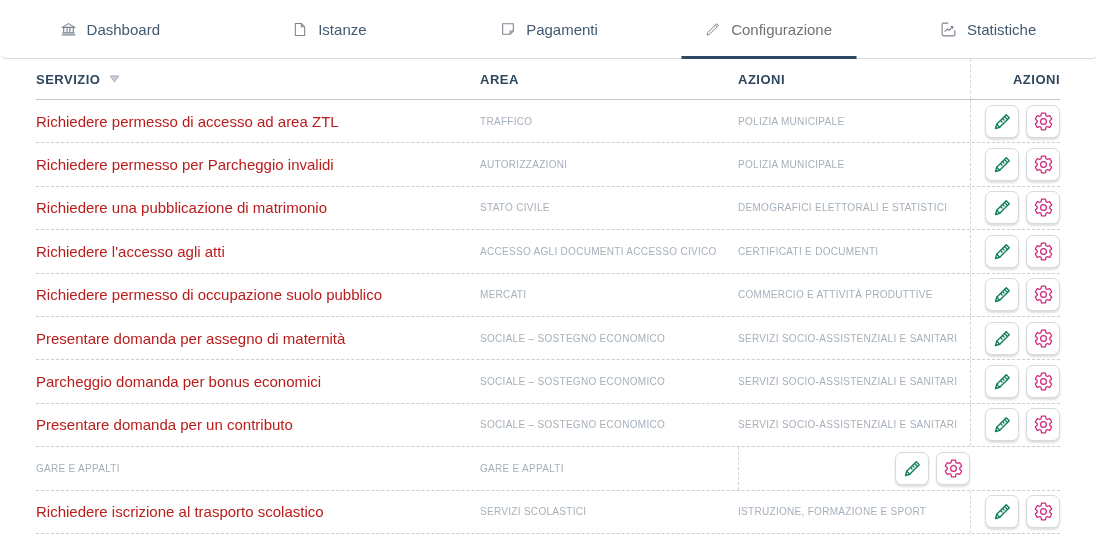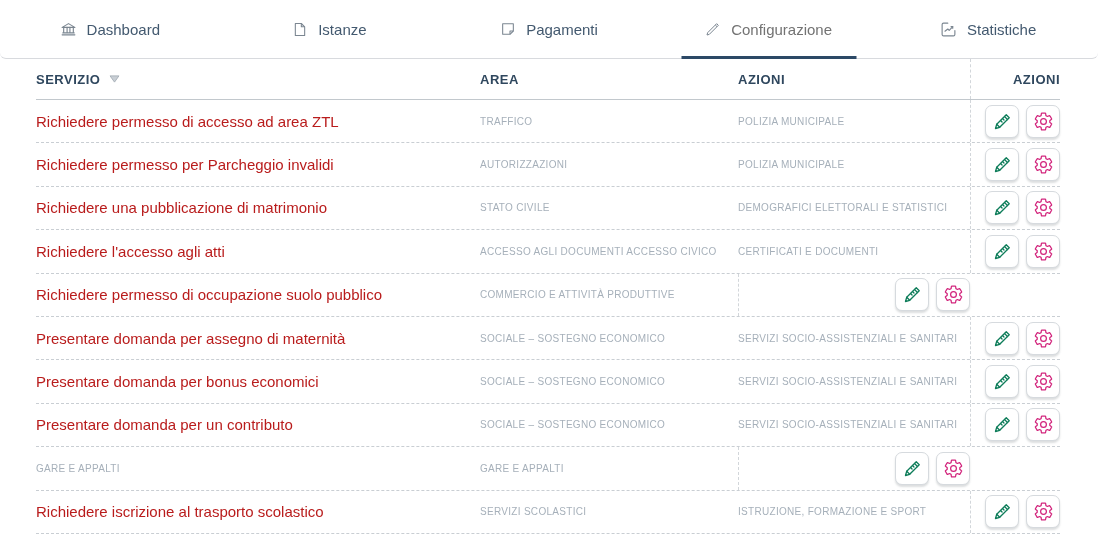--- a/index.html
+++ b/index.html
@@ -238,20 +238,21 @@
             <path d="M19.14 12.94c.04-.3.06-.61.06-.94 0-.32-.02-.64-.07-.94l2.03-1.58c.18-.14.23-.41.12-.61l-1.92-3.32c-.12-.22-.37-.29-.59-.22l-2.39.96c-.5-.38-1.03-.7-1.62-.94L14.4 2.81c-.04-.24-.24-.41-.48-.41h-3.84c-.24 0-.43.17-.47.41L9.25 5.35c-.59.24-1.13.57-1.62.94l-2.39-.96c-.22-.08-.47 0-.59.22L2.74 8.87c-.12.21-.08.47.12.61l2.03 1.58c-.05.3-.09.63-.09.94s.02.64.07.94l-2.03 1.58c-.18.14-.23.41-.12.61l1.92 3.32c.12.22.37.29.59.22l2.39-.96c.5.38 1.03.7 1.62.94l.36 2.54c.05.24.24.41.48.41h3.84c.24 0 .44-.17.47-.41l.36-2.54c.59-.24 1.13-.56 1.62-.94l2.39.96c.22.08.47 0 .59-.22l1.92-3.32c.12-.22.07-.47-.12-.61l-2.01-1.58z"></path>
             <circle cx="12" cy="12" r="3.3"></circle>
           </svg>
         </span>
       </button>
     </div>
   </div>
 
   <div class="row">
     <div class="cell-servizio">Richiedere permesso di occupazione suolo pubblico</div>
+    <div class="cell-area">MERCATI</div>
     <div class="cell-ufficio">COMMERCIO E ATTIVITÀ PRODUTTIVE</div>
     <div class="cell-actions col-sep">
       <button class="action-btn">
         <span>
           <svg viewBox="0 0 24 24" width="21" height="21" fill="none" stroke="#0e7d5a" stroke-width="1.5" stroke-linejoin="round" stroke-linecap="round">
             <path d="M4 20l1.4-4.8L16.3 4.3l3.4 3.4L8.8 18.6 4 20z"></path>
             <path d="M14.3 6.3l3.4 3.4"></path>
             <path d="M5.4 15.2l3.4 3.4"></path>
             <path d="M9.8 10.8l1.7 1.7M12 8.6l1.7 1.7"></path>
           </svg>
@@ -288,21 +289,21 @@
           <svg viewBox="0 0 24 24" width="21" height="21" fill="none" stroke="#d2247c" stroke-width="1.4" stroke-linejoin="round">
             <path d="M19.14 12.94c.04-.3.06-.61.06-.94 0-.32-.02-.64-.07-.94l2.03-1.58c.18-.14.23-.41.12-.61l-1.92-3.32c-.12-.22-.37-.29-.59-.22l-2.39.96c-.5-.38-1.03-.7-1.62-.94L14.4 2.81c-.04-.24-.24-.41-.48-.41h-3.84c-.24 0-.43.17-.47.41L9.25 5.35c-.59.24-1.13.57-1.62.94l-2.39-.96c-.22-.08-.47 0-.59.22L2.74 8.87c-.12.21-.08.47.12.61l2.03 1.58c-.05.3-.09.63-.09.94s.02.64.07.94l-2.03 1.58c-.18.14-.23.41-.12.61l1.92 3.32c.12.22.37.29.59.22l2.39-.96c.5.38 1.03.7 1.62.94l.36 2.54c.05.24.24.41.48.41h3.84c.24 0 .44-.17.47-.41l.36-2.54c.59-.24 1.13-.56 1.62-.94l2.39.96c.22.08.47 0 .59-.22l1.92-3.32c.12-.22.07-.47-.12-.61l-2.01-1.58z"></path>
             <circle cx="12" cy="12" r="3.3"></circle>
           </svg>
         </span>
       </button>
     </div>
   </div>
 
   <div class="row">
-    <div class="cell-servizio">Presentare domanda per bonus economici</div>
+    <div class="cell-servizio">Parcheggio domanda per bonus economici</div>
     <div class="cell-area">SOCIALE – SOSTEGNO ECONOMICO</div>
     <div class="cell-ufficio">SERVIZI SOCIO-ASSISTENZIALI E SANITARI</div>
     <div class="cell-actions col-sep">
       <button class="action-btn">
         <span>
           <svg viewBox="0 0 24 24" width="21" height="21" fill="none" stroke="#0e7d5a" stroke-width="1.5" stroke-linejoin="round" stroke-linecap="round">
             <path d="M4 20l1.4-4.8L16.3 4.3l3.4 3.4L8.8 18.6 4 20z"></path>
             <path d="M14.3 6.3l3.4 3.4"></path>
             <path d="M5.4 15.2l3.4 3.4"></path>
             <path d="M9.8 10.8l1.7 1.7M12 8.6l1.7 1.7"></path>

